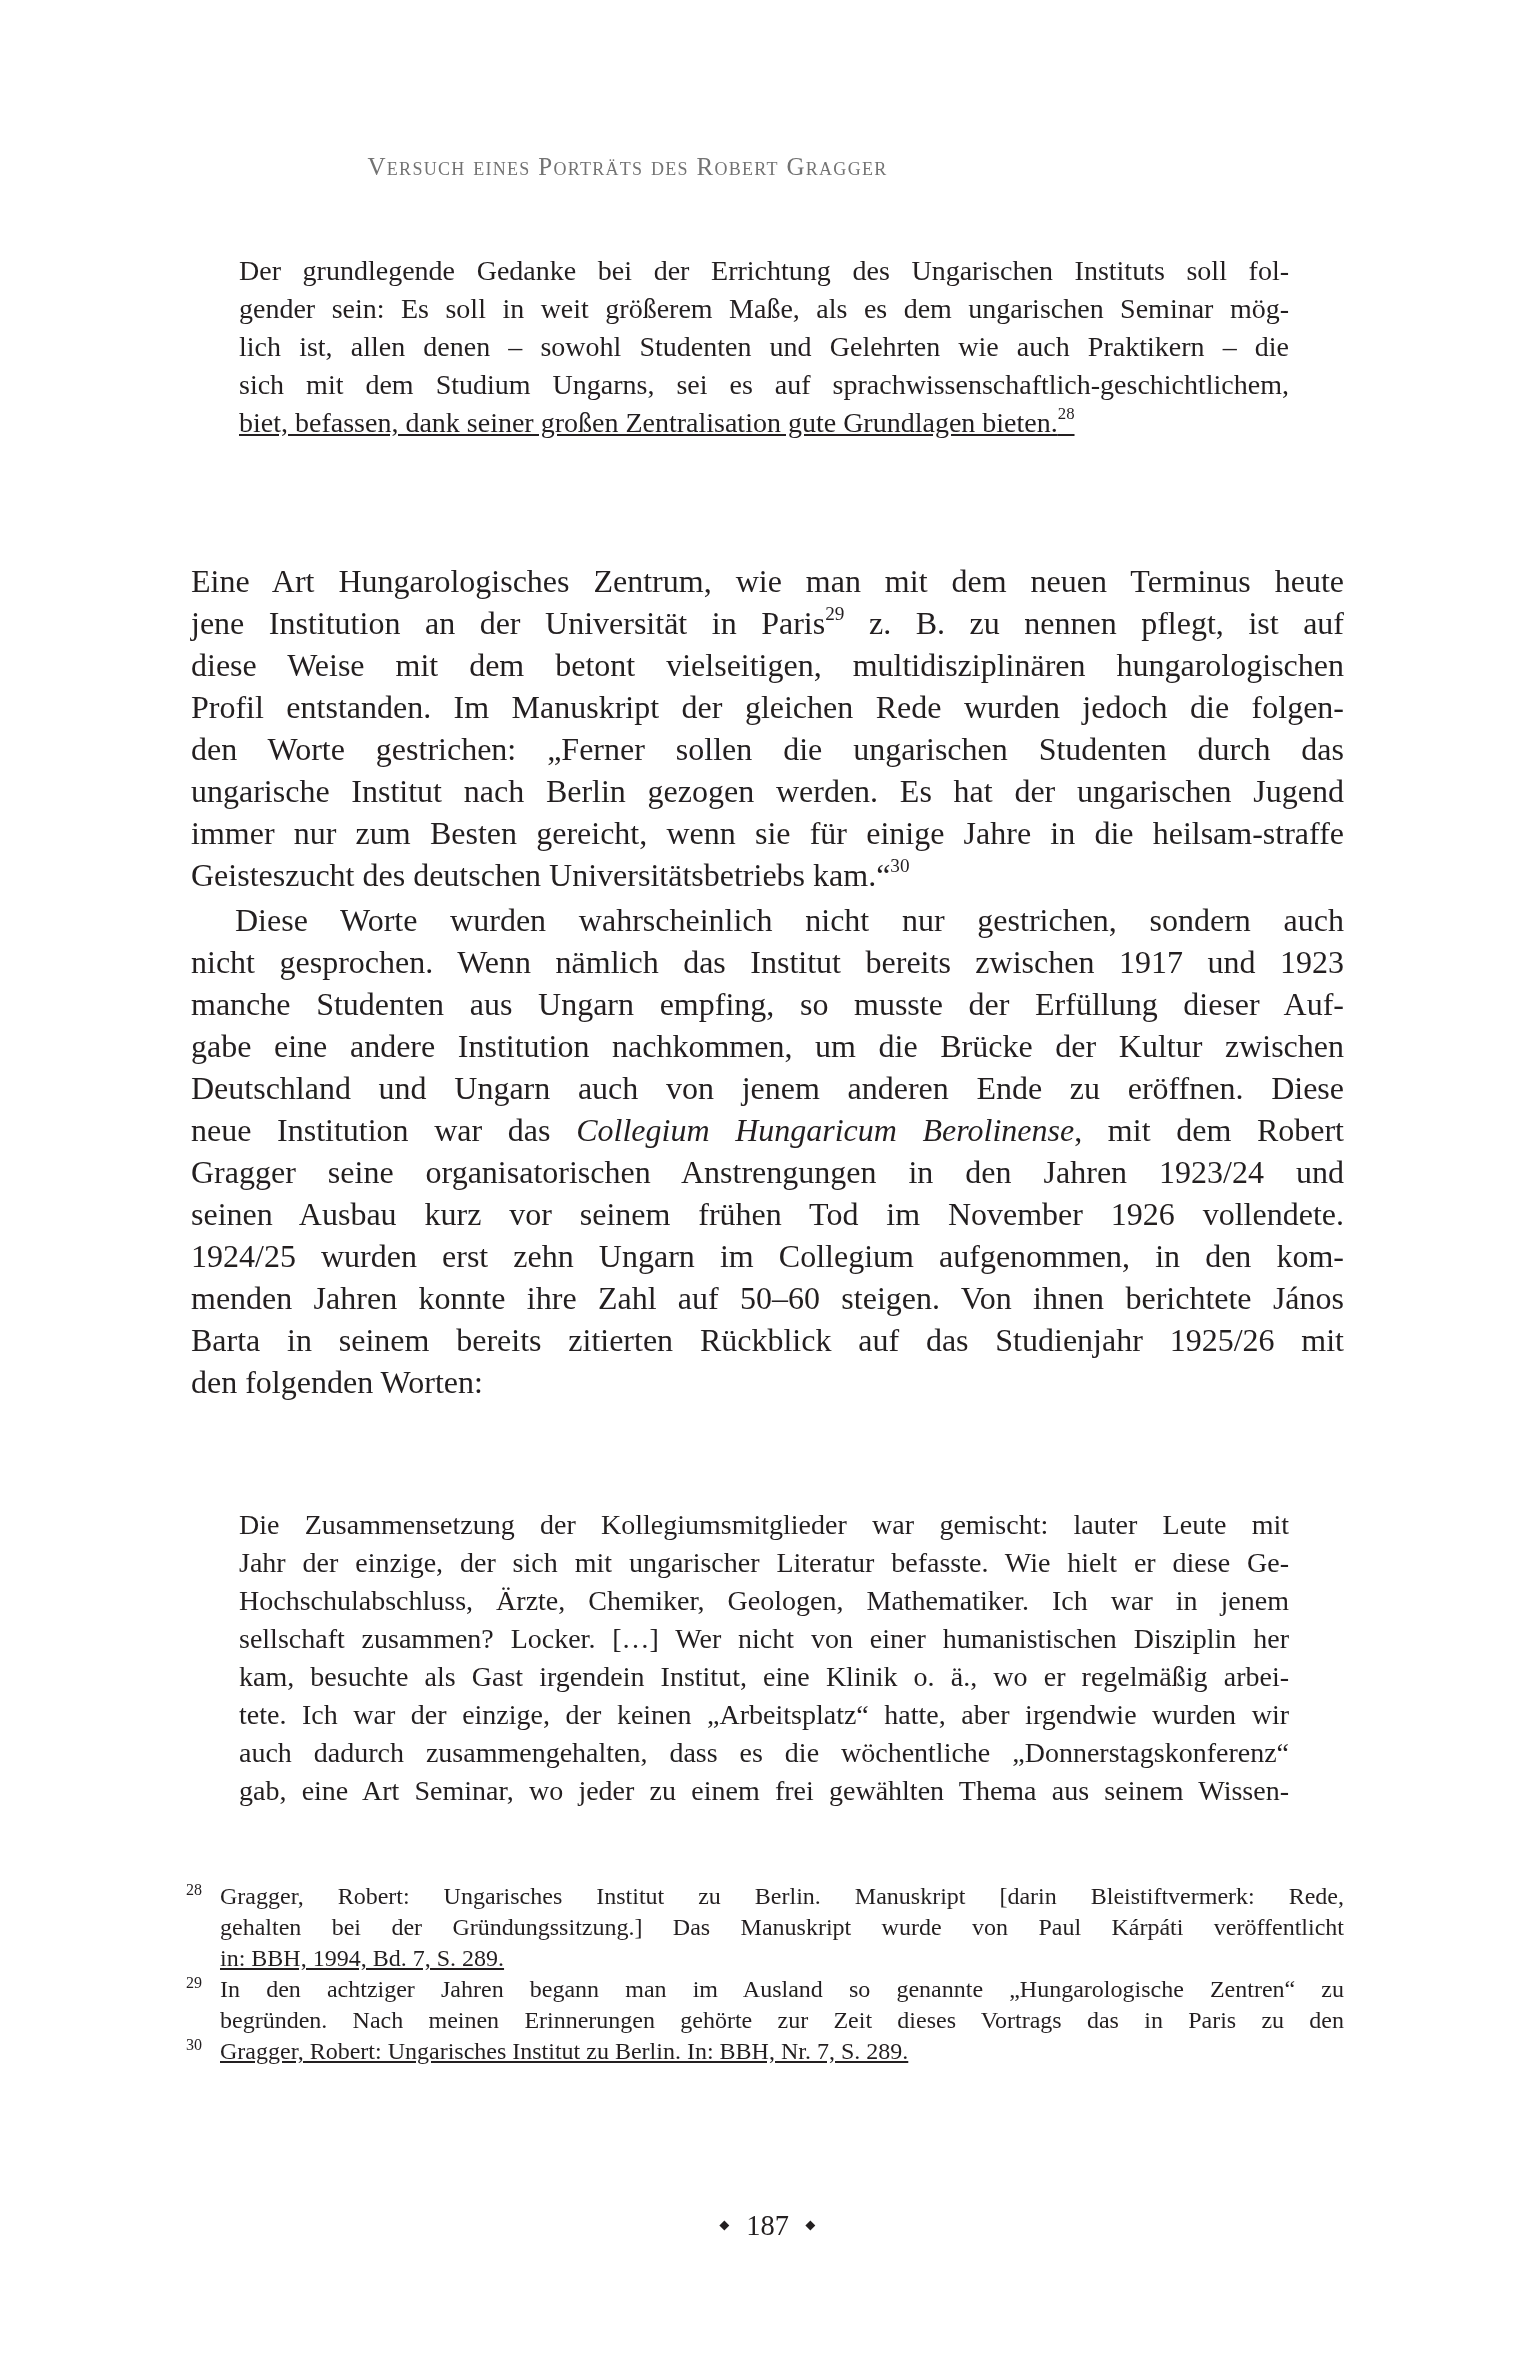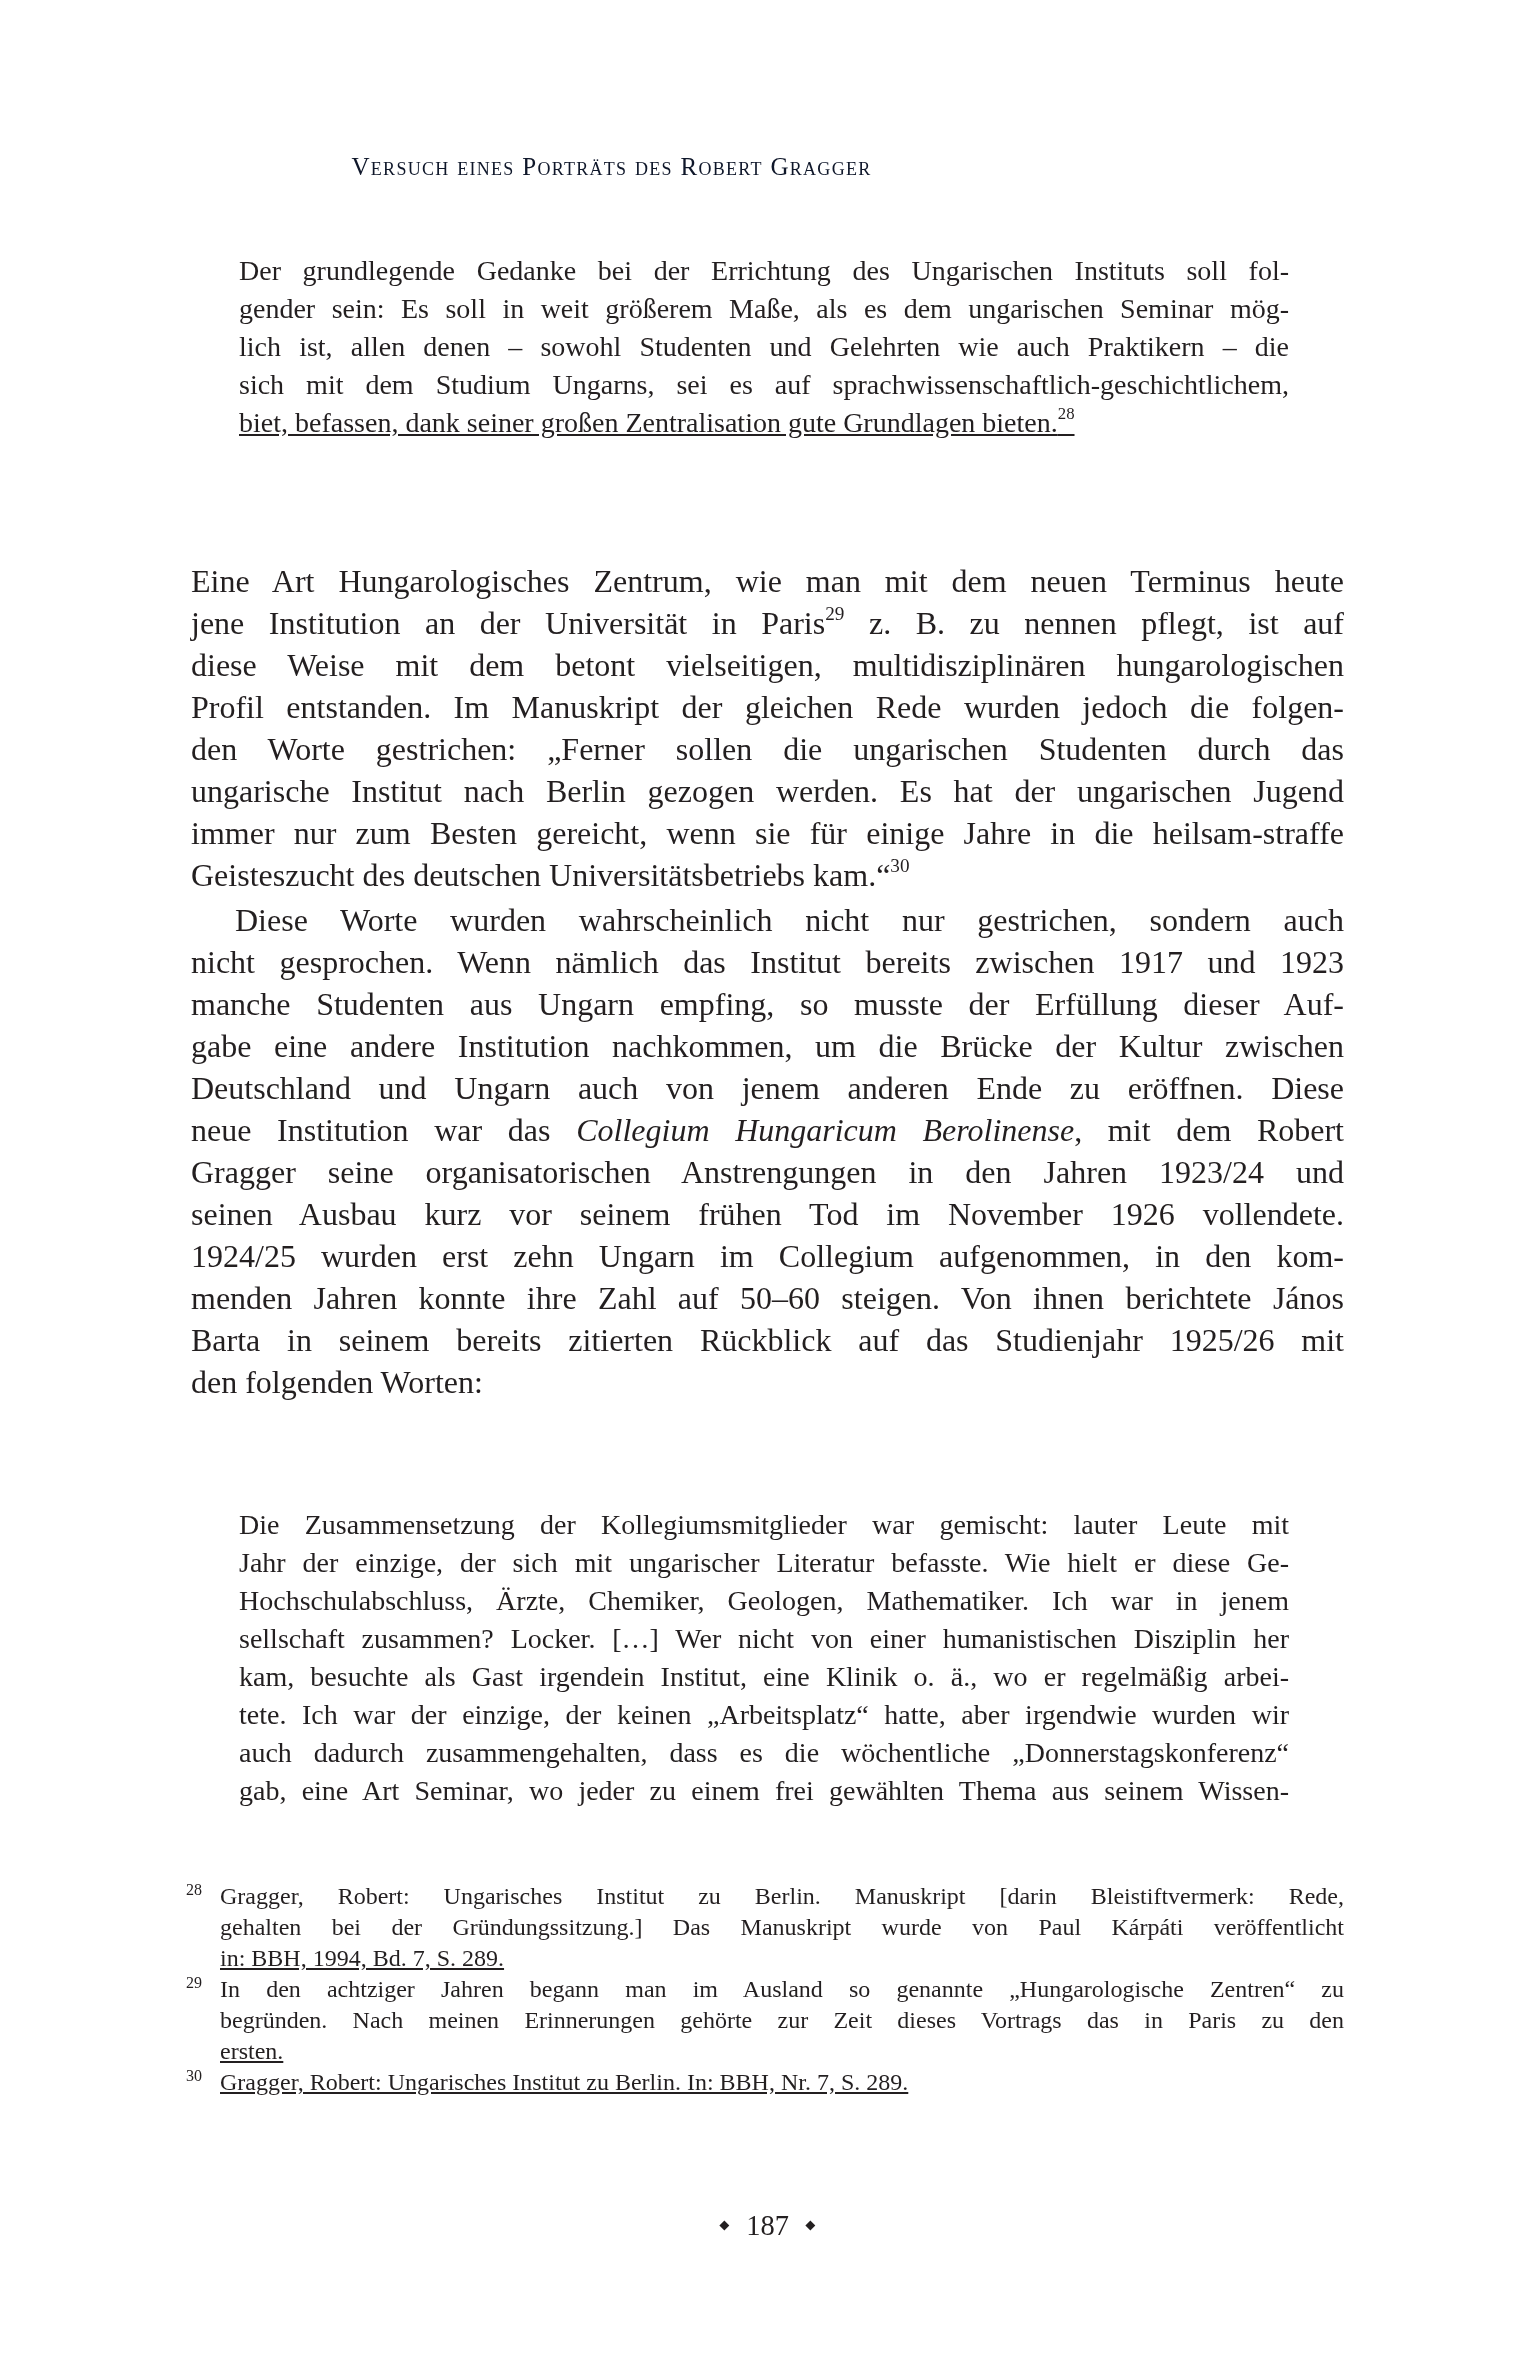--- a/index.html
+++ b/index.html
@@ -1,19 +1,19 @@
 <!DOCTYPE html>
 <html style="font-size:13.4px"><head>
 <meta charset="utf-8">
 <style>
   html, body { margin: 0; padding: 0; background: #ffffff; }
   body { width: 1535px; height: 2377px; position: relative; overflow: hidden;
          font-family: "Liberation Serif", "DejaVu Serif", serif; color: #231f20; }
-  .running-head { position: absolute; top: 153px; left: 0; width: 1223px; text-align: center;
-         font-size: 25px; font-variant: small-caps; letter-spacing: 1.3px; color: #0f172a; }
+  .running-head { position: absolute; top: 153px; left: 16px; width: 1223px; text-align: center;
+         font-size: 25px; font-variant: small-caps; letter-spacing: 1.3px; color: #737373; }
   .quote { position: absolute; left: 239px; width: 1050px; font-size: 28px; line-height: 38px;
          text-align: justify; text-align-last: left; }
   .quote .line { display: block; white-space: nowrap; text-align: justify; text-align-last: justify; height: 38px; }
   .quote .line.last { text-align-last: left; text-decoration: underline; }
   #quote1 { top: 252px; }
   #quote2 { top: 1506px; }
   .main { position: absolute; left: 191px; width: 1153px; font-size: 32px; line-height: 42px; }
   .main .line { display: block; white-space: nowrap; text-align: justify; text-align-last: justify; height: 42px; }
   .main .line.last { text-align-last: left; }
   .main .line.indent { padding-left: 44px; }
@@ -84,21 +84,20 @@
   <div class="fn">
     <span class="fn-num">28</span>
     <span class="line">Gragger, Robert: Ungarisches Institut zu Berlin. Manuskript [darin Bleistiftvermerk: Rede,</span>
     <span class="line">gehalten bei der Gründungssitzung.] Das Manuskript wurde von Paul Kárpáti veröffentlicht</span>
     <span class="line last">in: BBH, 1994, Bd. 7, S. 289.</span>
   </div>
   <div class="fn">
     <span class="fn-num">29</span>
     <span class="line">In den achtziger Jahren begann man im Ausland so genannte „Hungarologische Zentren“ zu</span>
     <span class="line">begründen. Nach meinen Erinnerungen gehörte zur Zeit dieses Vortrags das in Paris zu den</span>
-    <span class="line last">ersten.</span>
   </div>
   <div class="fn">
     <span class="fn-num">30</span>
     <span class="line last">Gragger, Robert: Ungarisches Institut zu Berlin. In: BBH, Nr. 7, S. 289.</span>
   </div>
 </div>
 
 <div class="page-number">
   <span class="diamond"></span><span>187</span><span class="diamond"></span>
 </div>

